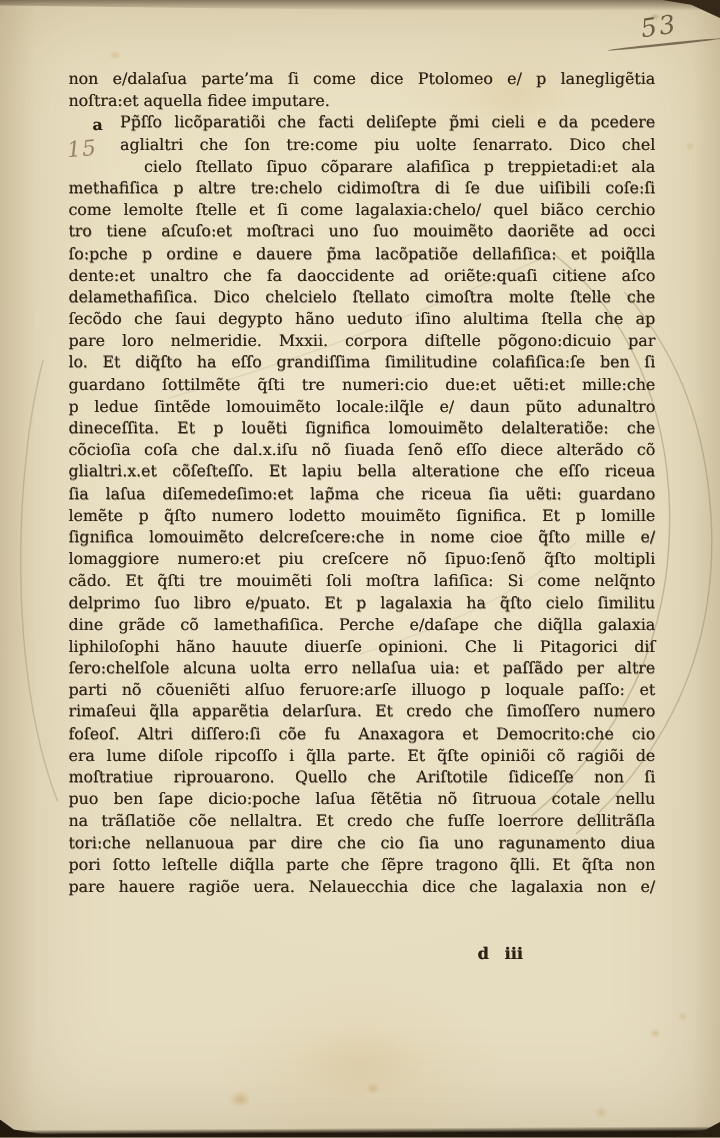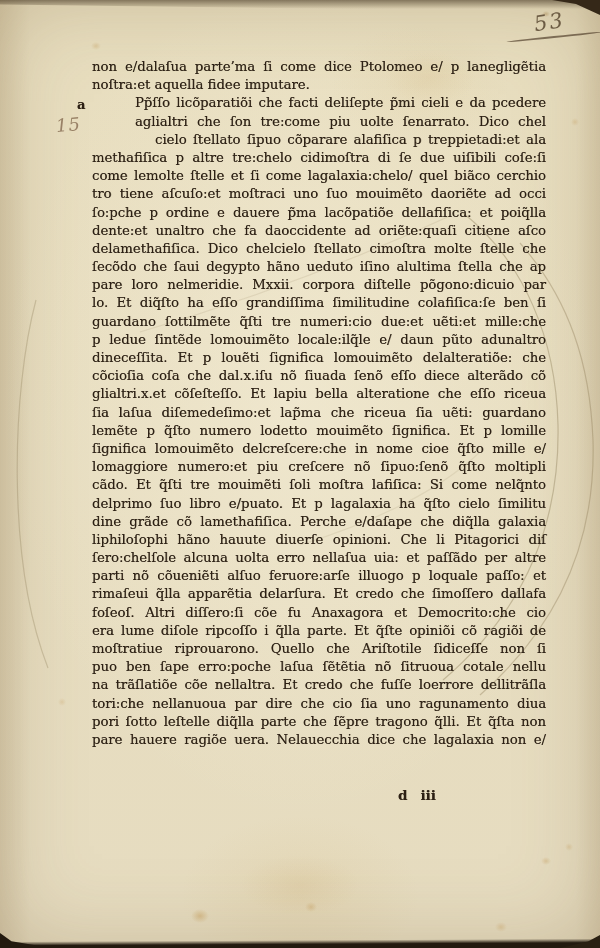--- a/index.html
+++ b/index.html
@@ -62,21 +62,21 @@
     position:absolute;left:56px;top:114px;
     font-style:italic;font-size:18px;letter-spacing:1px;
     color:rgba(132,106,80,.80);transform:rotate(-5deg);
   }
   
   .text-block{
     position:absolute;left:57px;top:58px;width:489px;
     font-size:13.2px;line-height:18.2px;color:#2c2014;
     text-shadow:.3px .3px .5px rgba(44,32,20,.55);
   }
-  .tl{height:18.2px;overflow:visible;margin-left:35px;}
+  .tl{height:18.2px;overflow:visible;}
   .tl.j{text-align:justify;text-align-last:justify;}
   .pmark{
     position:absolute;left:20px;top:38px;font-weight:bold;font-size:13px;color:#2c2014;
   }
   .signature{
     position:absolute;left:398px;top:787px;display:flex;gap:13px;
     font-size:13.5px;color:#2c2014;font-weight:bold;
     text-shadow:.3px .3px .5px rgba(44,32,20,.5);
   }
 </style>
@@ -125,25 +125,25 @@
     <div class="tl j">ſia laſua diſemedeſimo:et lap̃ma che riceua ſia uẽti: guardano</div>
     <div class="tl j">lemẽte p q̃ſto numero lodetto mouimẽto ſignifica. Et p lomille</div>
     <div class="tl j">ſignifica lomouimẽto delcreſcere:che in nome cioe q̃ſto mille e/</div>
     <div class="tl j">lomaggiore numero:et piu creſcere nõ ſipuo:ſenõ q̃ſto moltipli</div>
     <div class="tl j">cãdo. Et q̃ſti tre mouimẽti ſoli moſtra lafiſica: Si come nelq̃nto</div>
     <div class="tl j">delprimo ſuo libro e/puato. Et p lagalaxia ha q̃ſto cielo ſimilitu</div>
     <div class="tl j">dine grãde cõ lamethafiſica. Perche e/daſape che diq̃lla galaxia</div>
     <div class="tl j">liphiloſophi hãno hauute diuerſe opinioni. Che li Pitagorici diſ</div>
     <div class="tl j">ſero:chelſole alcuna uolta erro nellaſua uia: et paſſãdo per altre</div>
     <div class="tl j">parti nõ cõueniẽti alſuo feruore:arſe illuogo p loquale paſſo: et</div>
-    <div class="tl j">rimaſeui q̃lla apparẽtia delarſura. Et credo che ſimoſſero dallafa</div>
+    <div class="tl j">rimaſeui q̃lla apparẽtia delarſura. Et credo che ſimoſſero numero</div>
     <div class="tl j">foſeoſ. Altri diſſero:ſi cõe fu Anaxagora et Democrito:che cio</div>
     <div class="tl j">era lume diſole ripcoſſo i q̃lla parte. Et q̃ſte opiniõi cõ ragiõi de</div>
     <div class="tl j">moſtratiue riprouarono. Quello che Ariſtotile ſidiceſſe non ſi</div>
-    <div class="tl j">puo ben ſape erro:poche laſua ſẽtẽtia nõ ſitruoua cotale nellu</div>
+    <div class="tl j">puo ben ſape dicio:poche laſua ſẽtẽtia nõ ſitruoua cotale nellu</div>
     <div class="tl j">na trãſlatiõe cõe nellaltra. Et credo che fuſſe loerrore dellitrãſla</div>
     <div class="tl j">tori:che nellanuoua par dire che cio ſia uno ragunamento diua</div>
     <div class="tl j">pori ſotto leſtelle diq̃lla parte che ſẽpre tragono q̃lli. Et q̃ſta non</div>
     <div class="tl j">pare hauere ragiõe uera. Nelauecchia dice che lagalaxia non e/</div>
   </div>
 
 <div class="signature">
   <span>d</span>
   <span>iii</span>
 </div>

